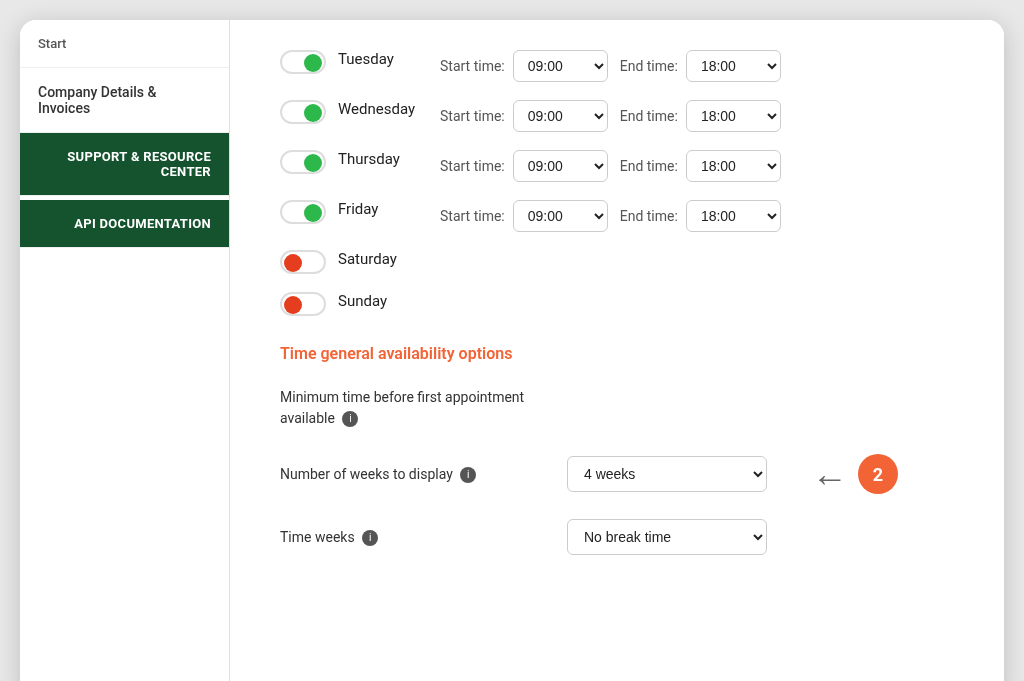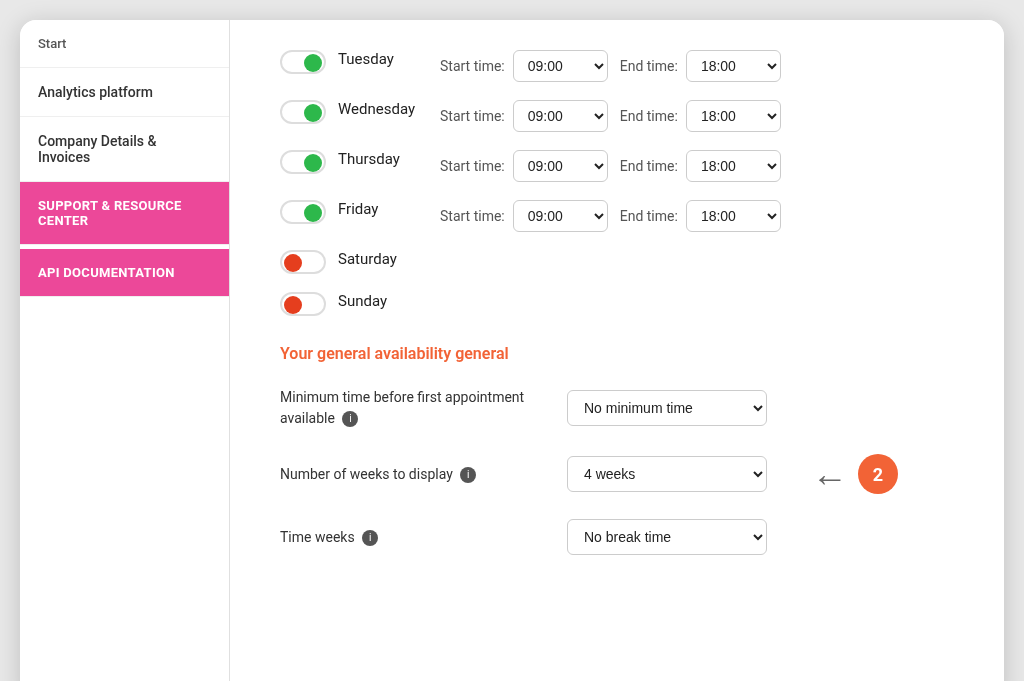--- a/index.html
+++ b/index.html
@@ -31,26 +31,27 @@
     }
     .sidebar-item {
       padding: 16px 18px;
       font-size: 14px;
       font-weight: 500;
       color: #333;
       cursor: pointer;
       border-bottom: 1px solid #efefef;
     }
     .sidebar-item.active-orange {
-      background: #ec4899;
+      background: #14532d;
       color: #fff;
       font-weight: 700;
       font-size: 13px;
       letter-spacing: 0.3px;
       text-transform: uppercase;
+      text-align: right;
     }
     .sidebar-item.kpis { color: #555; font-size: 13px; }
     .main-content {
       flex: 1;
       background: #fff;
       overflow-y: auto;
       padding: 30px 50px 30px 50px;
       position: relative;
     }
     .schedule-row {
@@ -200,23 +201,20 @@
 </head>
 <body>
 
 <div class="window">
 
   <div class="sidebar">
     <div class="sidebar-item kpis">
       <span>Start</span>
     </div>
     <div class="sidebar-item">
-      <span>Analytics platform</span>
-    </div>
-    <div class="sidebar-item">
       <span>Company Details &amp; Invoices</span>
     </div>
     <div class="sidebar-item active-orange">
       <span>SUPPORT &amp; RESOURCE CENTER</span>
     </div>
     <div class="sidebar-item active-orange" style="margin-top:4px;">
       <span>API DOCUMENTATION</span>
     </div>
   </div>
 
@@ -318,35 +316,27 @@
     <div class="schedule-row">
       <div class="toggle-wrapper">
         <div class="toggle toggle-off">
           <div class="toggle-knob"></div>
         </div>
       </div>
       <span class="day-label">Sunday</span>
     </div>
 
     <div class="availability-section">
-      <div class="availability-title">Your general availability general</div>
+      <div class="availability-title">Time general availability options</div>
 
       <div class="option-row">
         <div class="option-label">
           <span>Minimum time before first appointment available</span>
           <span class="info-icon">i</span>
         </div>
-        <select class="option-select">
-          <option>No minimum time</option>
-          <option>1 hour</option>
-          <option>2 hours</option>
-          <option>4 hours</option>
-          <option>8 hours</option>
-          <option>24 hours</option>
-        </select>
       </div>
 
       <div class="option-row">
         <div class="option-label">
           <span>Number of weeks to display</span>
           <span class="info-icon">i</span>
         </div>
         <select class="option-select">
           <option>1 week</option>
           <option>2 weeks</option>

